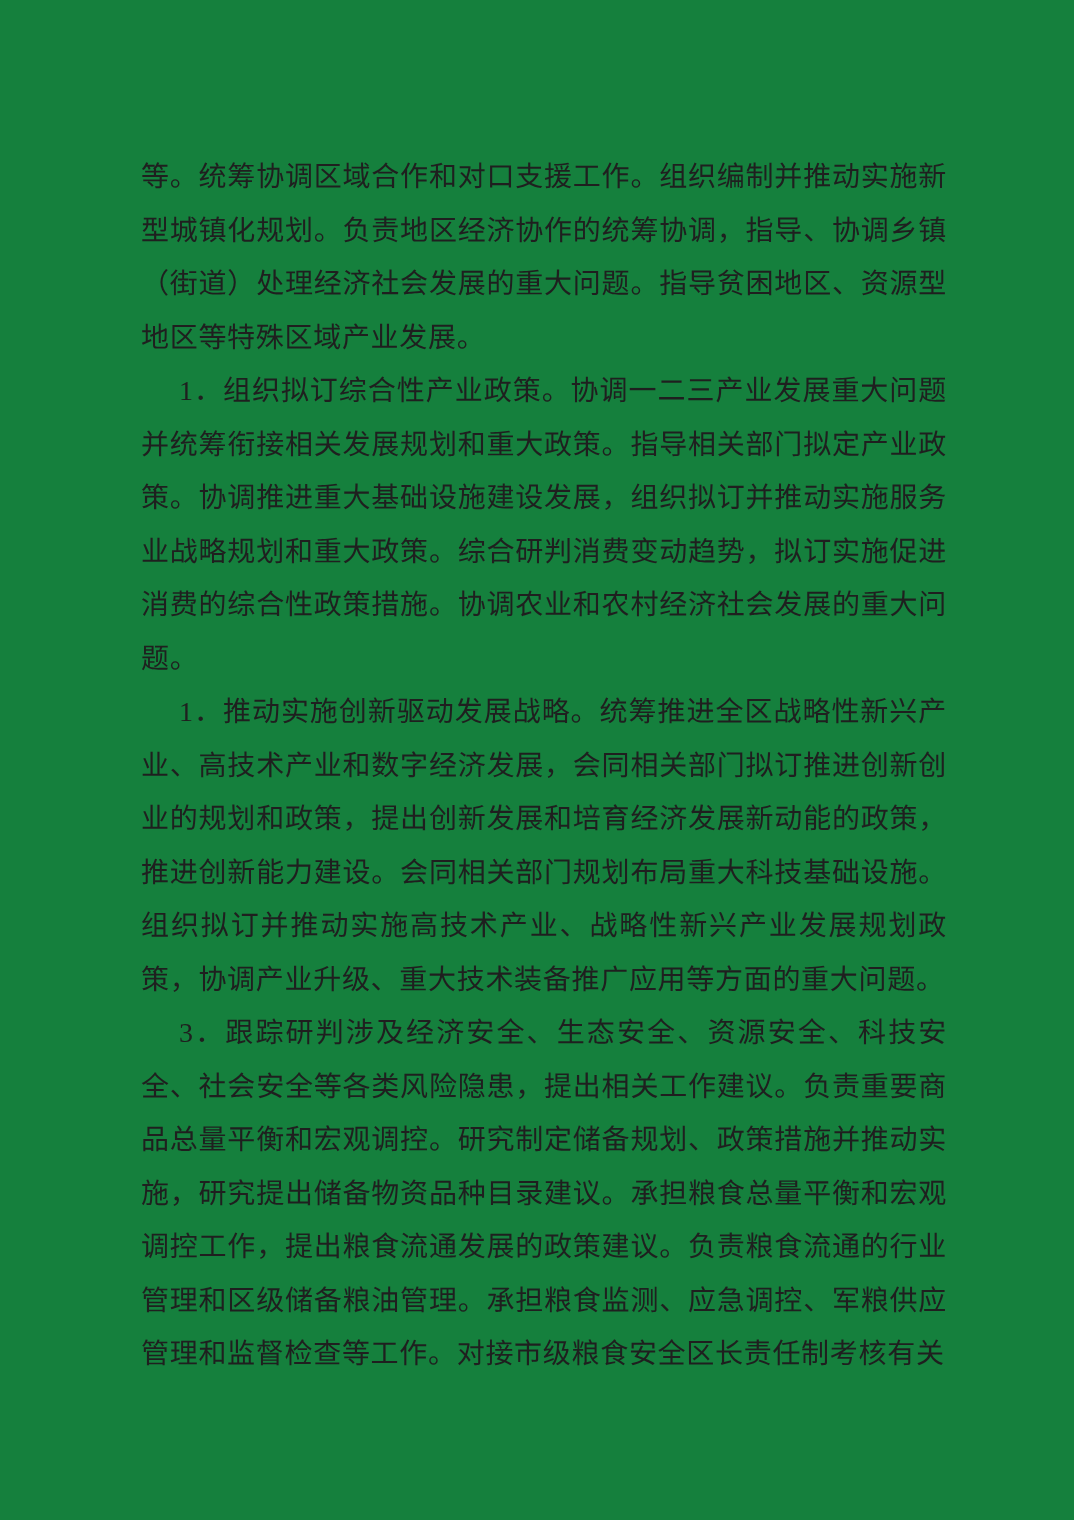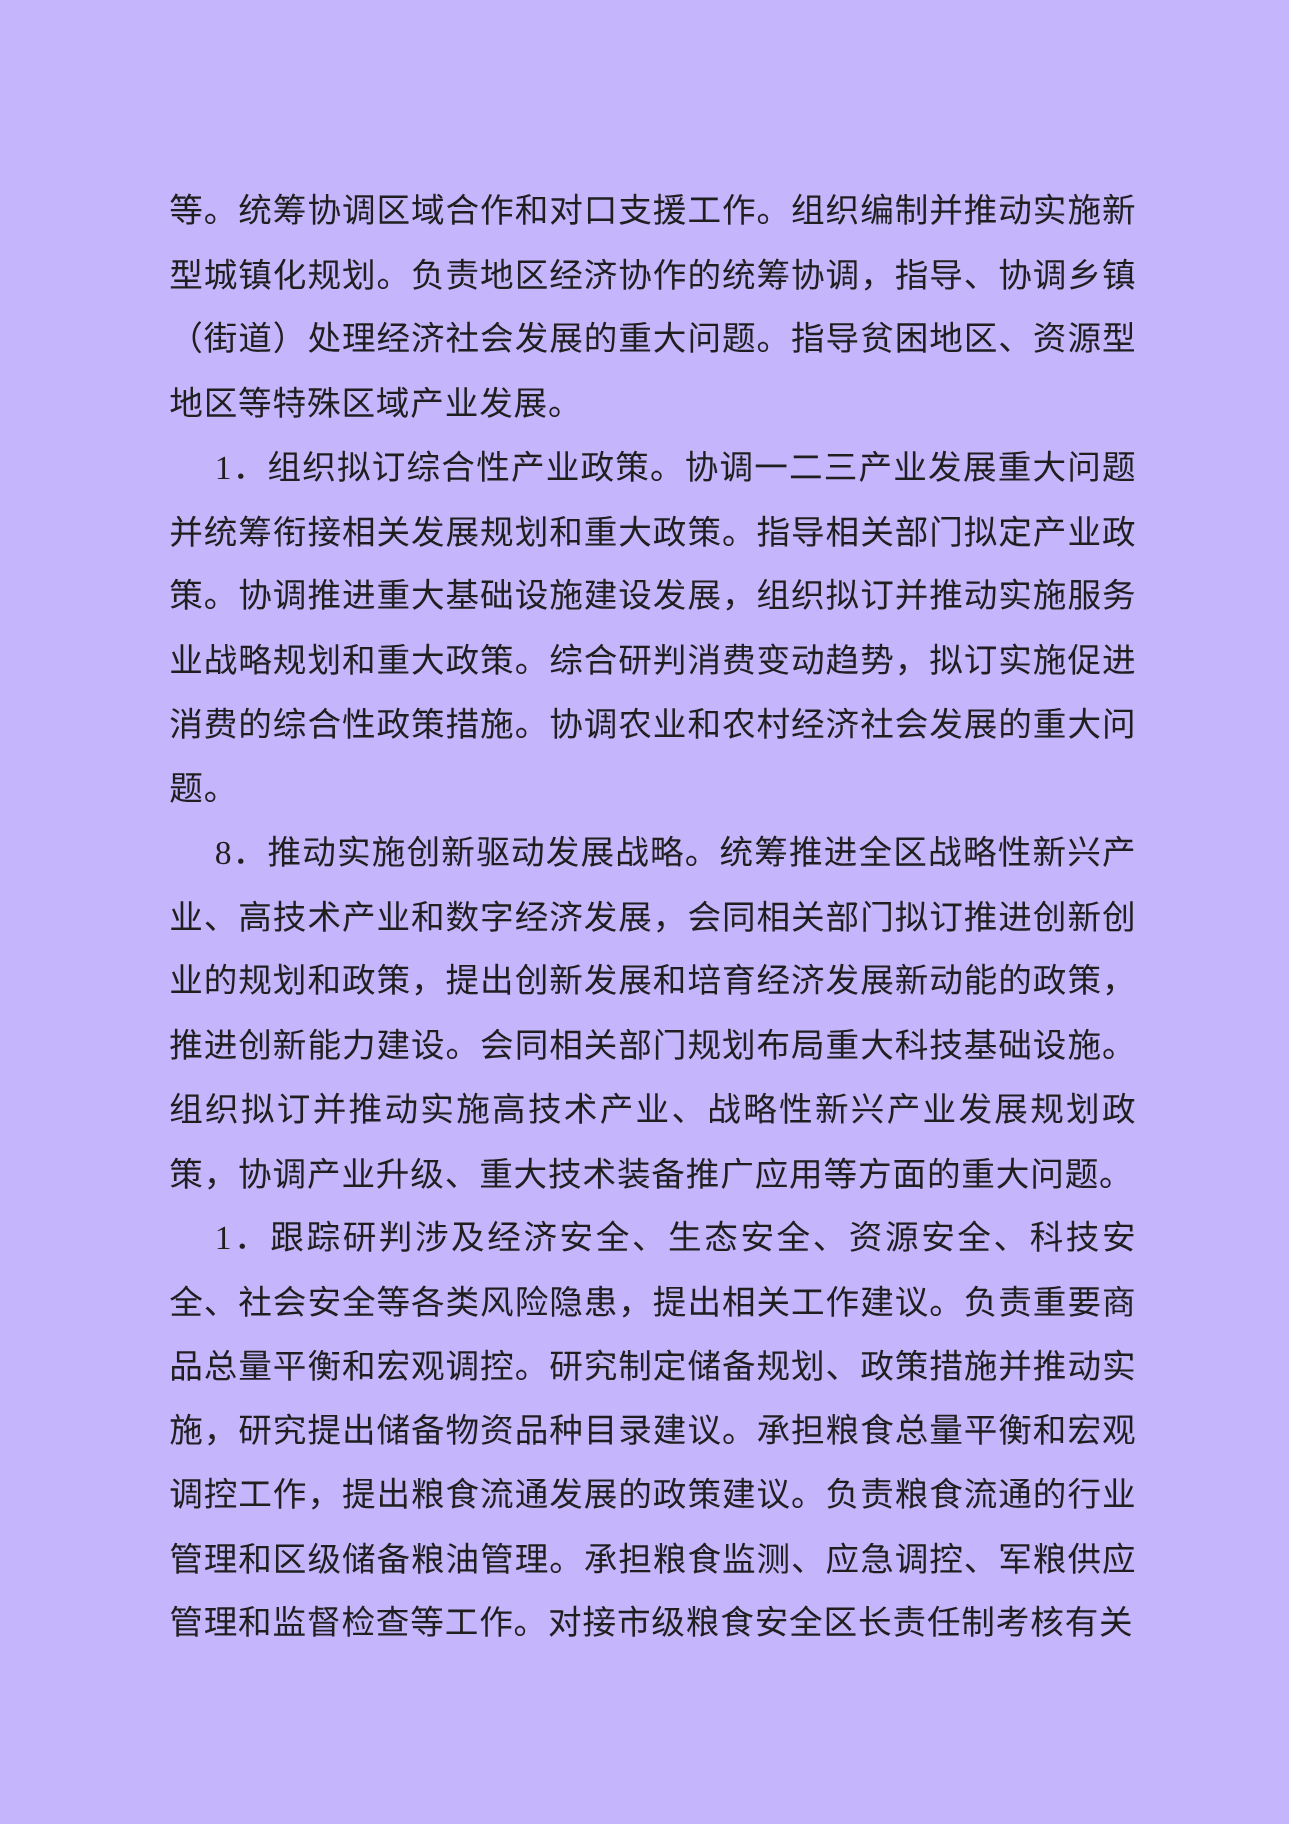--- a/index.html
+++ b/index.html
@@ -9,21 +9,21 @@
   }
   body {
     width: 1074px;
     height: 1520px;
     overflow: hidden;
   }
   .page {
     position: relative;
     width: 1074px;
     height: 1520px;
-    background: #c4b5fd;
+    background: #15803d;
   }
   .text-block {
     position: absolute;
     left: 141px;
     top: 150px;
     width: 806px;
     font-family: "Liberation Serif", "DejaVu Serif", serif;
     font-size: 28px;
     letter-spacing: 0.7px;
     line-height: 53.5px;
@@ -40,16 +40,16 @@
     text-indent: 38px;
   }
 </style>
 </head>
 <body>
 
 <div class="page">
   <div class="text-block">
     <p>等。统筹协调区域合作和对口支援工作。组织编制并推动实施新型城镇化规划。负责地区经济协作的统筹协调，指导、协调乡镇（街道）处理经济社会发展的重大问题。指导贫困地区、资源型地区等特殊区域产业发展。</p>
     <p class="indent">1．组织拟订综合性产业政策。协调一二三产业发展重大问题并统筹衔接相关发展规划和重大政策。指导相关部门拟定产业政策。协调推进重大基础设施建设发展，组织拟订并推动实施服务业战略规划和重大政策。综合研判消费变动趋势，拟订实施促进消费的综合性政策措施。协调农业和农村经济社会发展的重大问题。</p>
-    <p class="indent">8．推动实施创新驱动发展战略。统筹推进全区战略性新兴产业、高技术产业和数字经济发展，会同相关部门拟订推进创新创业的规划和政策，提出创新发展和培育经济发展新动能的政策，推进创新能力建设。会同相关部门规划布局重大科技基础设施。组织拟订并推动实施高技术产业、战略性新兴产业发展规划政策，协调产业升级、重大技术装备推广应用等方面的重大问题。</p>
-    <p class="indent">1．跟踪研判涉及经济安全、生态安全、资源安全、科技安全、社会安全等各类风险隐患，提出相关工作建议。负责重要商品总量平衡和宏观调控。研究制定储备规划、政策措施并推动实施，研究提出储备物资品种目录建议。承担粮食总量平衡和宏观调控工作，提出粮食流通发展的政策建议。负责粮食流通的行业管理和区级储备粮油管理。承担粮食监测、应急调控、军粮供应管理和监督检查等工作。对接市级粮食安全区长责任制考核有关</p>
+    <p class="indent">1．推动实施创新驱动发展战略。统筹推进全区战略性新兴产业、高技术产业和数字经济发展，会同相关部门拟订推进创新创业的规划和政策，提出创新发展和培育经济发展新动能的政策，推进创新能力建设。会同相关部门规划布局重大科技基础设施。组织拟订并推动实施高技术产业、战略性新兴产业发展规划政策，协调产业升级、重大技术装备推广应用等方面的重大问题。</p>
+    <p class="indent">3．跟踪研判涉及经济安全、生态安全、资源安全、科技安全、社会安全等各类风险隐患，提出相关工作建议。负责重要商品总量平衡和宏观调控。研究制定储备规划、政策措施并推动实施，研究提出储备物资品种目录建议。承担粮食总量平衡和宏观调控工作，提出粮食流通发展的政策建议。负责粮食流通的行业管理和区级储备粮油管理。承担粮食监测、应急调控、军粮供应管理和监督检查等工作。对接市级粮食安全区长责任制考核有关</p>
   </div>
 </div>
 
 </body></html>

